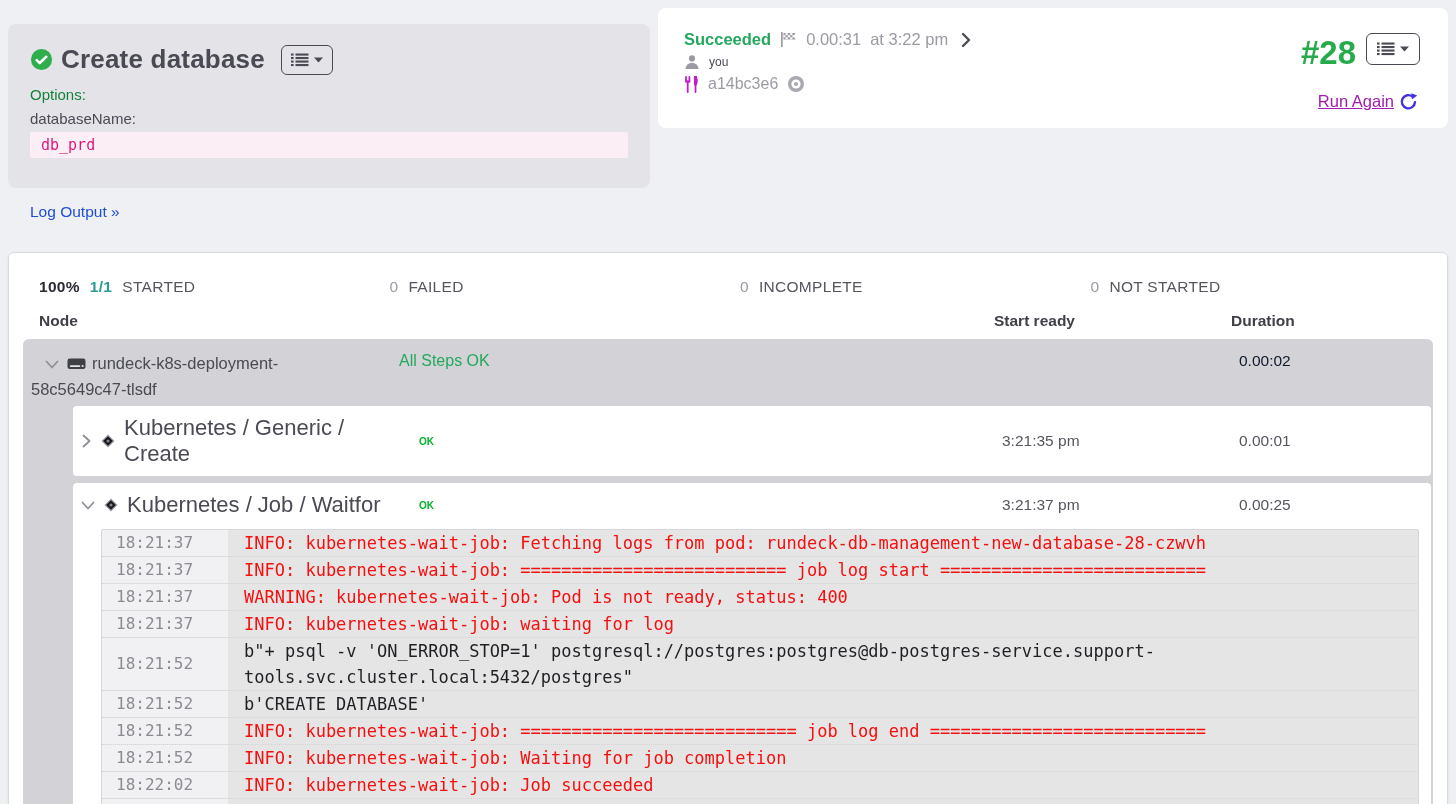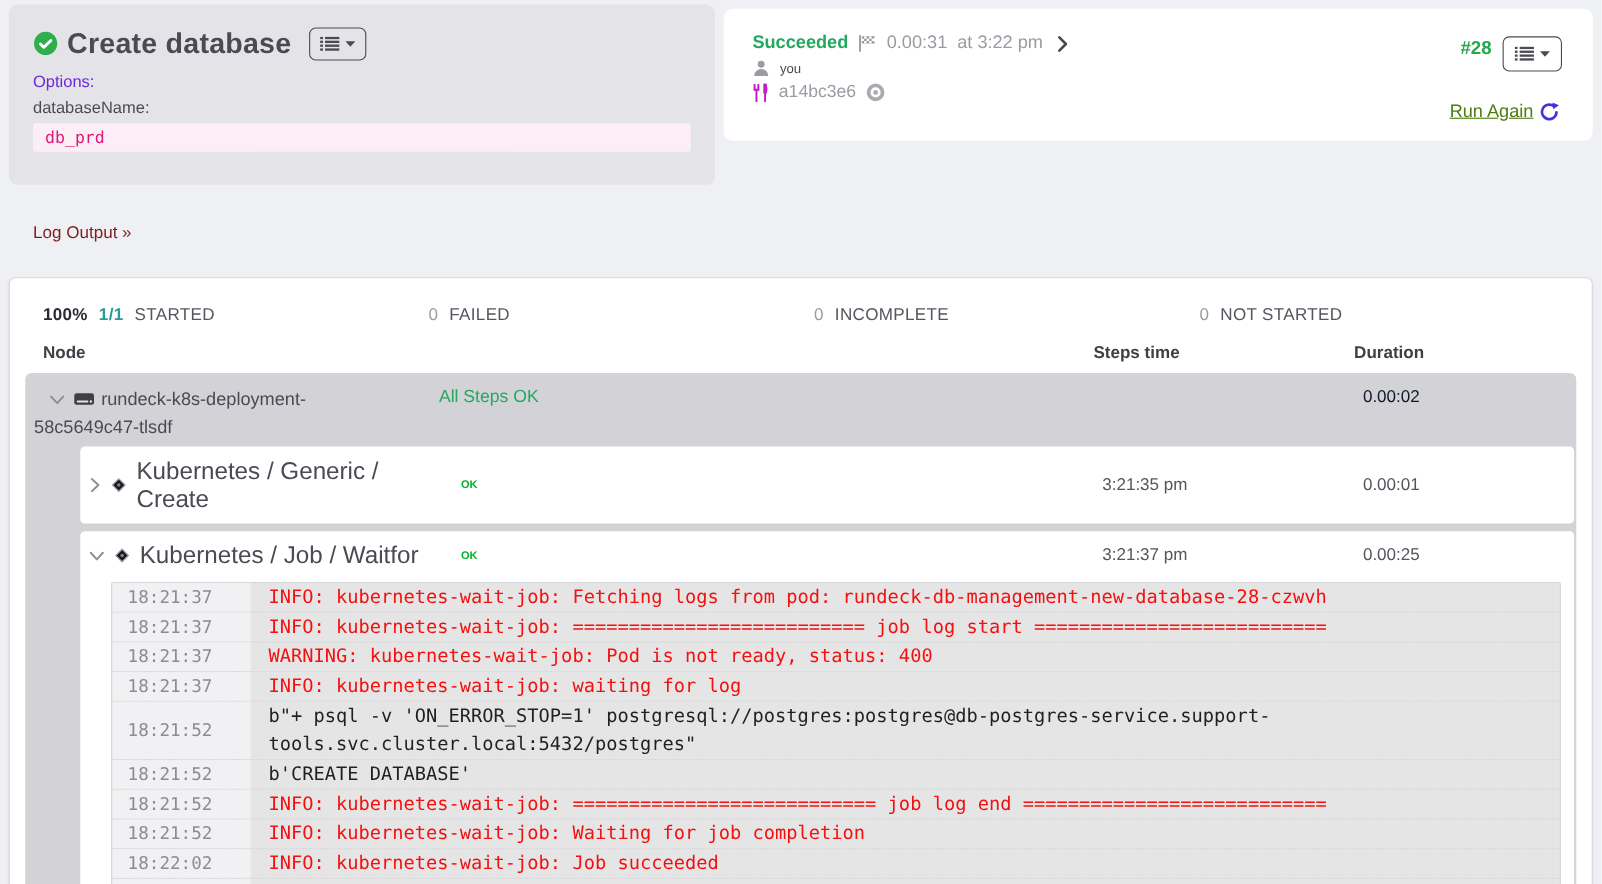--- a/index.html
+++ b/index.html
@@ -8,61 +8,61 @@
     background:#eff0f3;
     font-family:"Liberation Sans", sans-serif;
     color:#4a4a54;
     position:relative;
     overflow:hidden;
   }
   svg { display:block; }
 
   
   .panel-left {
-    position:absolute; left:8px; top:4px; width:642px; height:164px;
+    position:absolute; left:8px; top:24px; width:642px; height:164px;
     background:#e4e4e8; border-radius:8px; padding:20px 22px;
   }
   .title-row { display:flex; align-items:center; }
   .check-icon { margin-right:8px; }
   .job-title { font-size:26px; font-weight:700; color:#4a4a54; letter-spacing:.2px; }
   .dd-btn {
     margin-left:16px; background:transparent; border:1.5px solid #4a4a54;
     border-radius:6px; padding:7px 9px; display:flex; align-items:center; gap:5px; cursor:pointer;
   }
-  .options-label { margin-top:11px; font-size:15px; color:#6d28d9; }
+  .options-label { margin-top:11px; font-size:15px; color:#15803d; }
   .option-name { margin-top:7px; font-size:15px; color:#4a4a54; }
   .option-value {
     margin-top:5px; background:#fbeff5; border-radius:2px;
     padding:4px 11px; font-family:"DejaVu Sans Mono", monospace;
     font-size:15px; color:#e0177b; width:100%;
   }
 
   .panel-right {
     position:absolute; left:658px; top:8px; width:790px; height:120px;
     background:#ffffff; border-radius:8px; padding:22px 26px;
   }
   .exec-line { display:flex; align-items:center; gap:9px; margin-bottom:5px; font-size:16.5px; }
   .status-succeeded { color:#23a85e; font-weight:700; }
   .muted { color:#9b9ba3; }
   .exec-user { color:#4a4a54; }
   .exec-number {
     position:absolute; top:26px; right:92px;
-    font-size:17px; font-weight:700; color:#25ab4a;
+    font-size:33px; font-weight:700; color:#25ab4a;
   }
   .dd-btn-right { position:absolute; top:25px; right:28px; padding:8px 10px; background:#fff; }
   .run-again {
     position:absolute; right:30px; bottom:17px;
     display:flex; align-items:center; gap:5px;
-    color:#4d7c0f; font-size:16.5px; text-decoration:none; cursor:pointer;
+    color:#a21caf; font-size:16.5px; text-decoration:none; cursor:pointer;
   }
   .run-again .label { text-decoration:underline; }
 
   .log-output-link {
     position:absolute; left:30px; top:203px;
-    color:#7f1d1d; font-size:15.5px; text-decoration:none; cursor:pointer;
+    color:#1d4ed8; font-size:15.5px; text-decoration:none; cursor:pointer;
   }
 
   
   .report-card {
     position:absolute; left:8px; top:252px; width:1440px; height:620px;
     background:#fff; border:1px solid #d9d9de; border-radius:6px;
     box-shadow:0 1px 3px rgba(0,0,0,.06); overflow:hidden;
   }
   .summary-row {
     display:grid; grid-template-columns:repeat(4,1fr);
@@ -267,21 +267,21 @@
     </div>
     <div class="summary-cell">
       <span class="sum-zero">0</span>
       <span class="sum-label">NOT STARTED</span>
     </div>
   </div>
 
   <div class="table-header">
     <div>Node</div>
     <div></div>
-    <div>Steps time</div>
+    <div>Start ready</div>
     <div>Duration</div>
   </div>
 
   <div class="node-group">
 
     <div class="node-header">
       <div class="node-name-cell">
         <span class="chev">
           <svg width="14" height="11" viewBox="0 0 14 11">
               <polyline points="1.5,2.5 7,8.5 12.5,2.5" stroke="#8f8f97" stroke-width="1.8" fill="none" stroke-linecap="round" stroke-linejoin="round"></polyline>

